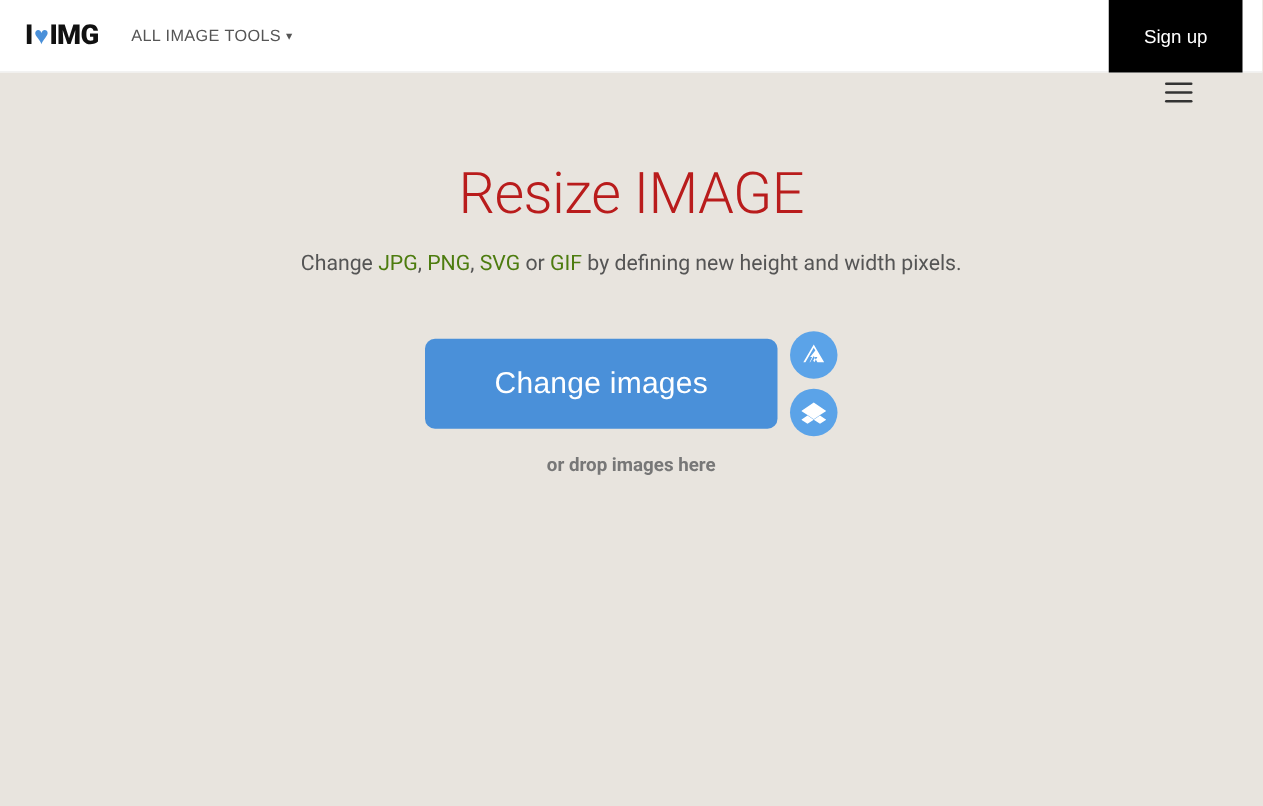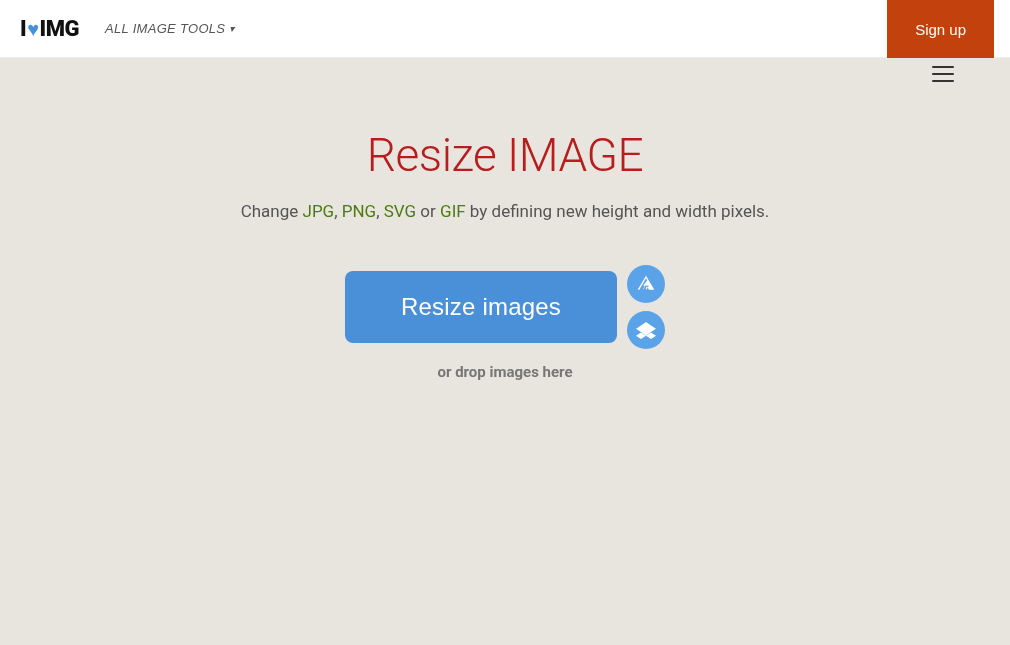--- a/index.html
+++ b/index.html
@@ -39,21 +39,20 @@
       border: none;
       cursor: pointer;
       font-size: 13px;
       color: #555;
       font-weight: 500;
       display: flex;
       align-items: center;
       gap: 4px;
       letter-spacing: 0.3px;
       padding: 4px 6px;
-      font-style: italic;
     }
     .chevron-down {
       font-size: 10px;
       color: #555;
     }
     .header-right {
       display: flex;
       align-items: center;
       gap: 0;
       flex-direction: column;
@@ -61,21 +60,21 @@
     .login-btn {
       background: none;
       border: none;
       cursor: pointer;
       font-size: 15px;
       color: #333;
       padding: 8px 20px;
       font-weight: 400;
     }
     .signup-btn {
-      background: #c2410c;
+      background: #000000;
       border: none;
       cursor: pointer;
       font-size: 15px;
       color: #fff;
       padding: 10px 28px;
       font-weight: 400;
       height: 58px;
     }
     .menu-btn {
       background: none;
@@ -189,21 +188,21 @@
     </button>
   </div>
 </header>
 
 <main class="main">
   <h1 class="page-title">Resize IMAGE</h1>
   <p class="subtitle">
     <span>Change </span><a class="subtitle-link" href="#">JPG</a><span>, </span><a class="subtitle-link" href="#">PNG</a><span>, </span><a class="subtitle-link" href="#">SVG</a><span> or </span><a class="subtitle-link" href="#">GIF</a><span> by defining new height and width pixels.</span><br>
   </p>
   <div class="upload-area">
-    <button class="select-btn">Resize images</button>
+    <button class="select-btn">Change images</button>
     <div class="upload-icons">
 
       <button class="upload-icon-btn" title="Upload from Google Drive">
         <svg viewBox="0 0 24 24" xmlns="http://www.w3.org/2000/svg">
           <path d="M12 2L2 19h6.5l3.5-6 3.5 6H22L12 2zm-1.5 12L8 19H4l8-14 1.5 2.6L8.5 14H10.5zm3 0h2l-3 5-1-1.7L13.5 14z"></path>
         </svg>
       </button>
 
       <button class="upload-icon-btn" title="Upload from Dropbox">
         <svg viewBox="0 0 24 24" xmlns="http://www.w3.org/2000/svg">

